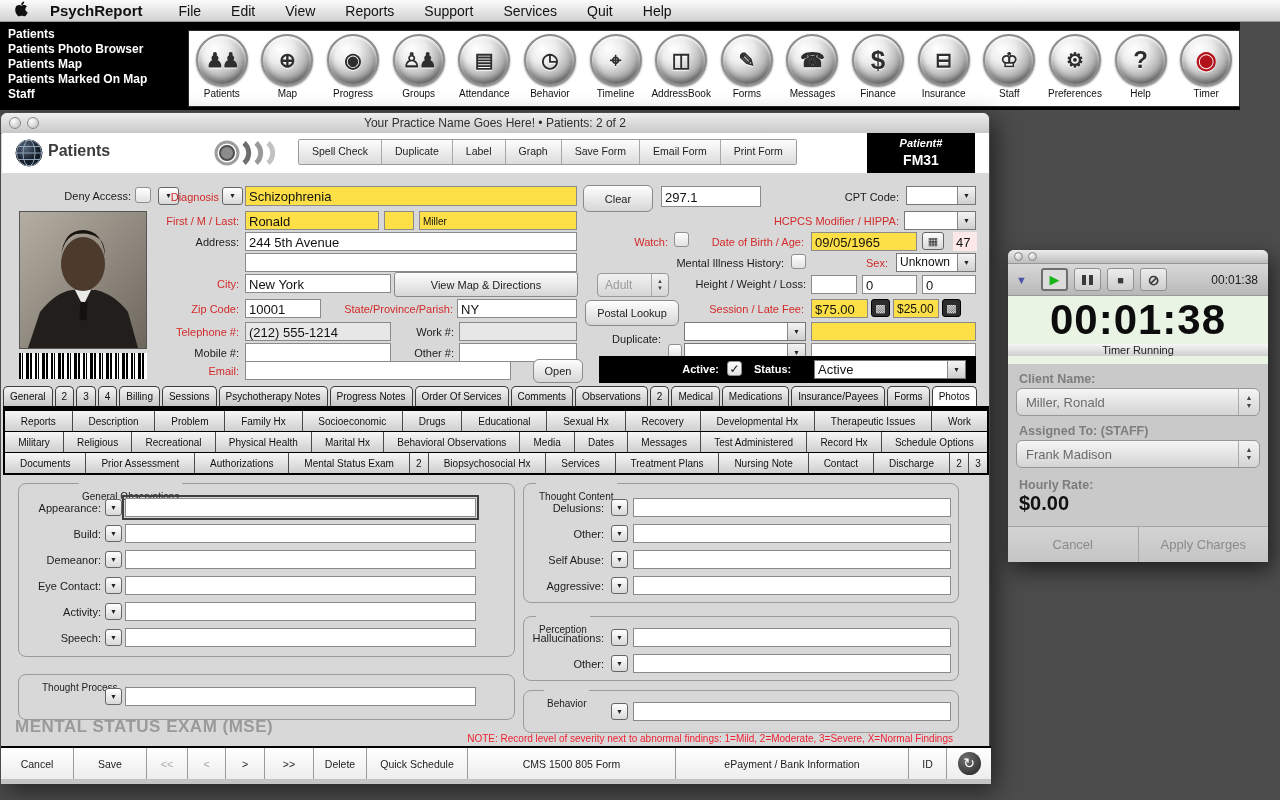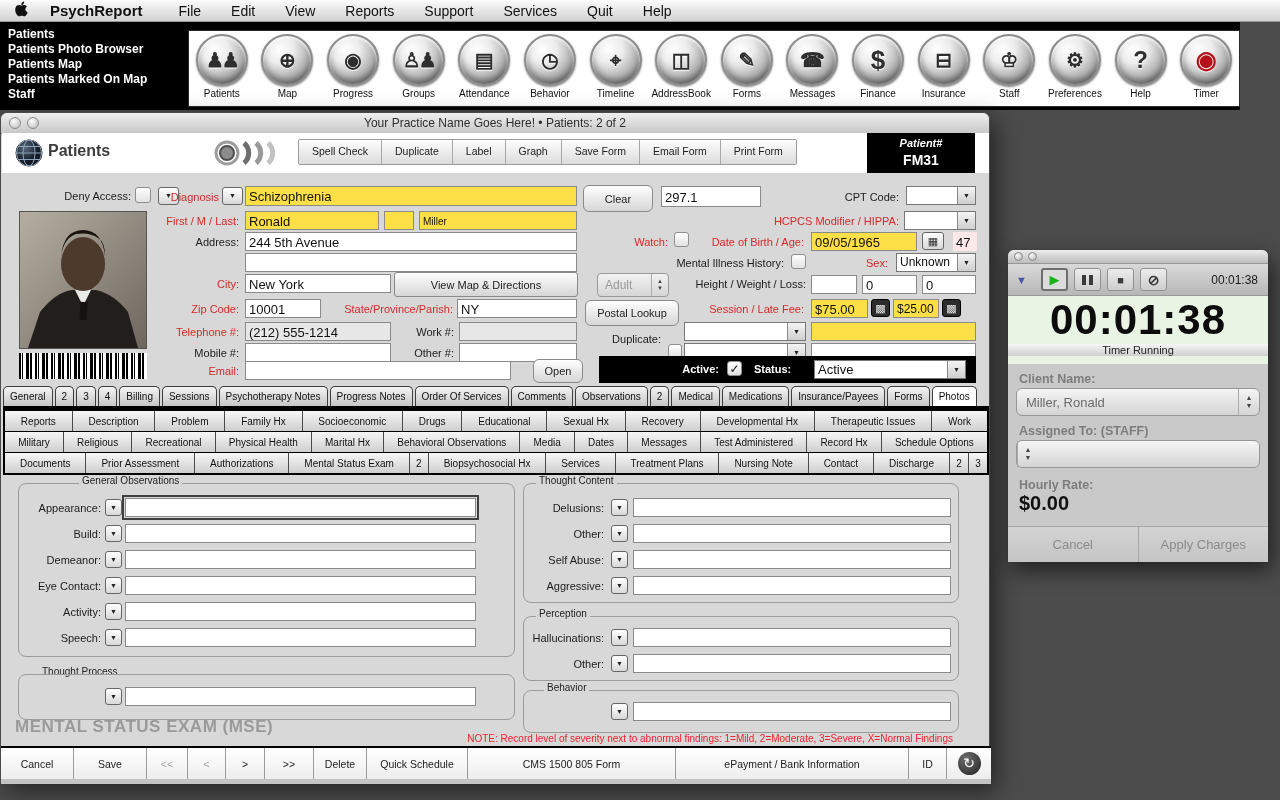--- a/index.html
+++ b/index.html
@@ -54,21 +54,21 @@
   .tab.on{background:#fdfdfd;}
   #tabline{position:absolute;left:2px;top:293px;width:986px;height:3px;background:#000;}
   #subtabs{position:absolute;left:2px;top:296px;width:986px;height:66px;border:2px solid #000;box-sizing:border-box;display:flex;flex-direction:column;background:#000;}
   .strow{flex:1;display:flex;margin-bottom:1px;}
   .strow:last-child{margin-bottom:0;}
   .st{flex:1 1 auto;background:linear-gradient(#f6f6f6,#cfcfcf);border-right:1px solid #4a4a4a;font-size:10px;color:#111;display:flex;align-items:center;justify-content:center;white-space:nowrap;padding:0 7px;cursor:pointer;}
   .st.num{flex:0 0 18px;padding:0;}
   .st:last-child{border-right:none;}
   
   .gb{position:absolute;border:1px solid #9b9b9b;border-radius:8px;}
-  .gl{position:absolute;font-size:10px;color:#222;background:#d8d8d8;padding:0 3px;}
+  .gl{position:absolute;font-size:10px;color:#222;background:#d8d8d8;padding:16px 3px;}
   .focus{outline:2px solid #3f3f3f;outline-offset:1px;}
   #msetitle{position:absolute;left:14px;top:604px;font-size:17px;font-weight:bold;color:#9a9a9a;letter-spacing:.5px;}
   #msenote{position:absolute;left:380px;top:620px;width:572px;text-align:right;font-size:10px;color:#ee2233;white-space:nowrap;}
   
   #bbar{position:absolute;left:0;top:633px;width:990px;height:33px;background:#fff;border-top:2px solid #000;box-sizing:border-box;display:flex;}
   .bb{border-right:1px solid #9b9b9b;font-size:10.5px;color:#1c1c1c;display:flex;align-items:center;justify-content:center;white-space:nowrap;cursor:pointer;background:linear-gradient(#ffffff,#ededed);}
   .bb.dis{color:#a7a7a7;}
   #refreshwrap{flex:0 0 44px;display:flex;align-items:center;justify-content:center;background:linear-gradient(#ffffff,#ededed);}
   #refresh{width:23px;height:23px;border-radius:50%;background:radial-gradient(circle at 35% 30%,#6f6f6f,#222);color:#fff;font-size:14px;line-height:23px;text-align:center;cursor:pointer;}
   #winfoot{position:absolute;left:0;top:666px;width:990px;height:5px;background:#c4c4c4;}
@@ -575,20 +575,21 @@
     <span class="tlab" style="top:122px;">Client Name:</span>
     <span class="tsel" style="top:138px;">
         <span class="tx">Miller, Ronald</span>
         <span class="ud">
           <span>▲</span>
           <span>▼</span>
         </span>
       </span>
     <span class="tlab" style="top:174px;">Assigned To: (STAFF)</span>
     <span class="tsel" style="top:190px;">
+        <span class="tx">Frank Madison</span>
         <span class="ud">
           <span>▲</span>
           <span>▼</span>
         </span>
       </span>
     <span class="tlab" style="top:228px;">Hourly Rate:</span>
     <span style="position:absolute;left:11px;top:242px;font-size:20px;font-weight:bold;color:#111;">$0.00</span>
     <div id="tbtns">
       <span class="tb2">Cancel</span>
       <span class="tb2">Apply Charges</span>

